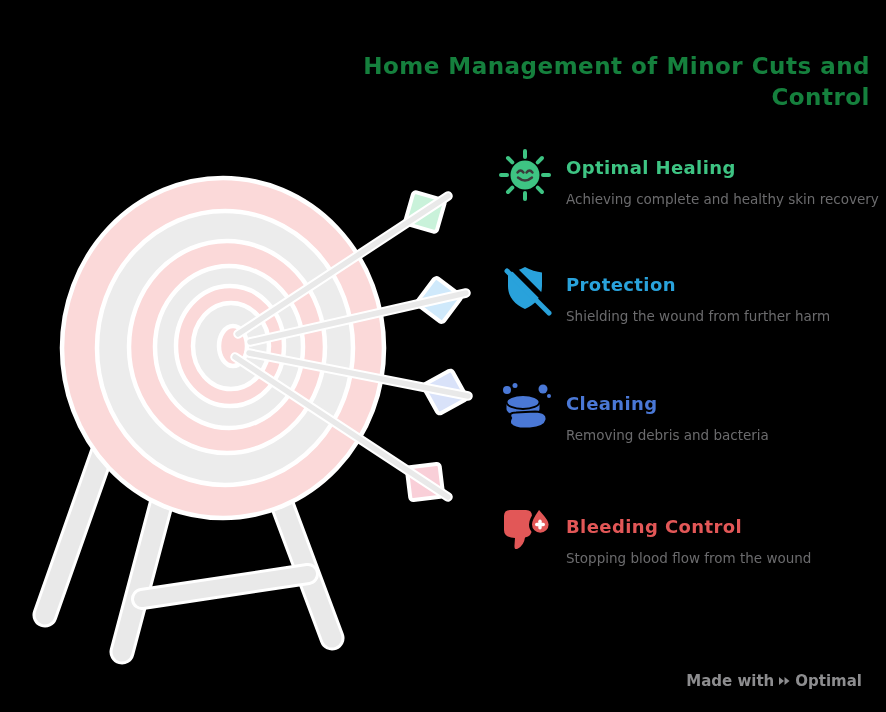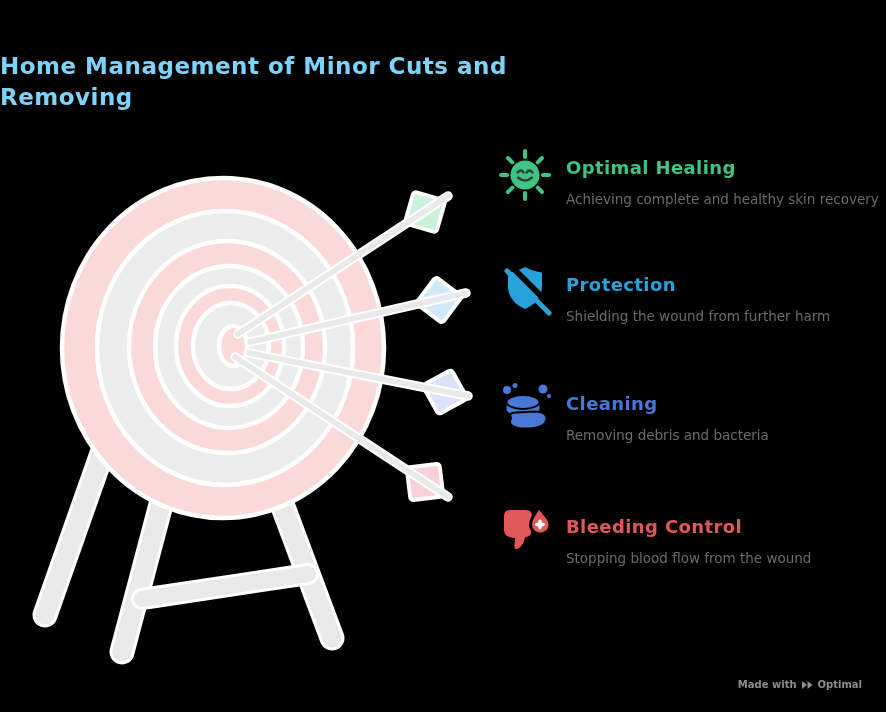--- a/index.html
+++ b/index.html
@@ -1,35 +1,35 @@
 <!DOCTYPE html>
 <html><head>
 <meta charset="utf-8">
 <style>
   html,body{margin:0;padding:0;background:#000;}
   body{width:886px;height:712px;position:relative;overflow:hidden;
        font-family:"DejaVu Sans",sans-serif;}
   .canvas{position:absolute;inset:0;}
-  .title{position:absolute;top:51px;left:0;width:870px;margin:0;text-align:left;
-         font-size:23px;line-height:31px;font-weight:bold;letter-spacing:.5px;color:#7dd3fc;}
+  .title{position:absolute;top:51px;left:0;width:870px;margin:0;text-align:right;
+         font-size:23px;line-height:31px;font-weight:bold;letter-spacing:.5px;color:#15803d;}
   .illustration{position:absolute;left:0;top:110px;}
   .item{position:absolute;left:497px;display:flex;gap:13px;align-items:flex-start;}
   .item .icon{width:56px;height:56px;flex:0 0 56px;}
   .item-text{display:flex;flex-direction:column;}
   .item-heading{font-size:18px;font-weight:bold;letter-spacing:.4px;margin-top:12px;}
   .item-desc{font-size:13.5px;line-height:18px;color:#6b6b6d;margin-top:12px;width:340px;}
   .footer{position:absolute;right:24px;bottom:22px;display:flex;align-items:center;gap:4px;
-          color:#8d8d8f;font-size:10px;font-weight:bold;}
+          color:#8d8d8f;font-size:15px;font-weight:bold;}
 </style>
 </head>
 <body>
 
 <div class="canvas">
 
-  <h1 class="title"><span>Home Management of Minor Cuts and</span><br><span>Removing</span></h1>
+  <h1 class="title"><span>Home Management of Minor Cuts and</span><br><span>Control</span></h1>
 
   <svg class="illustration" width="480" height="570" viewBox="0 110 480 570" fill="none">
 
     <g stroke-linecap="round">
       <line x1="105" y1="445" x2="45" y2="615" stroke="#ffffff" stroke-width="25"></line>
       <line x1="105" y1="445" x2="45" y2="615" stroke="#e9e9e9" stroke-width="19"></line>
       <line x1="168" y1="478" x2="122" y2="652" stroke="#ffffff" stroke-width="25"></line>
       <line x1="168" y1="478" x2="122" y2="652" stroke="#e9e9e9" stroke-width="19"></line>
       <line x1="270" y1="472" x2="332" y2="638" stroke="#ffffff" stroke-width="25"></line>
       <line x1="270" y1="472" x2="332" y2="638" stroke="#e9e9e9" stroke-width="19"></line>

